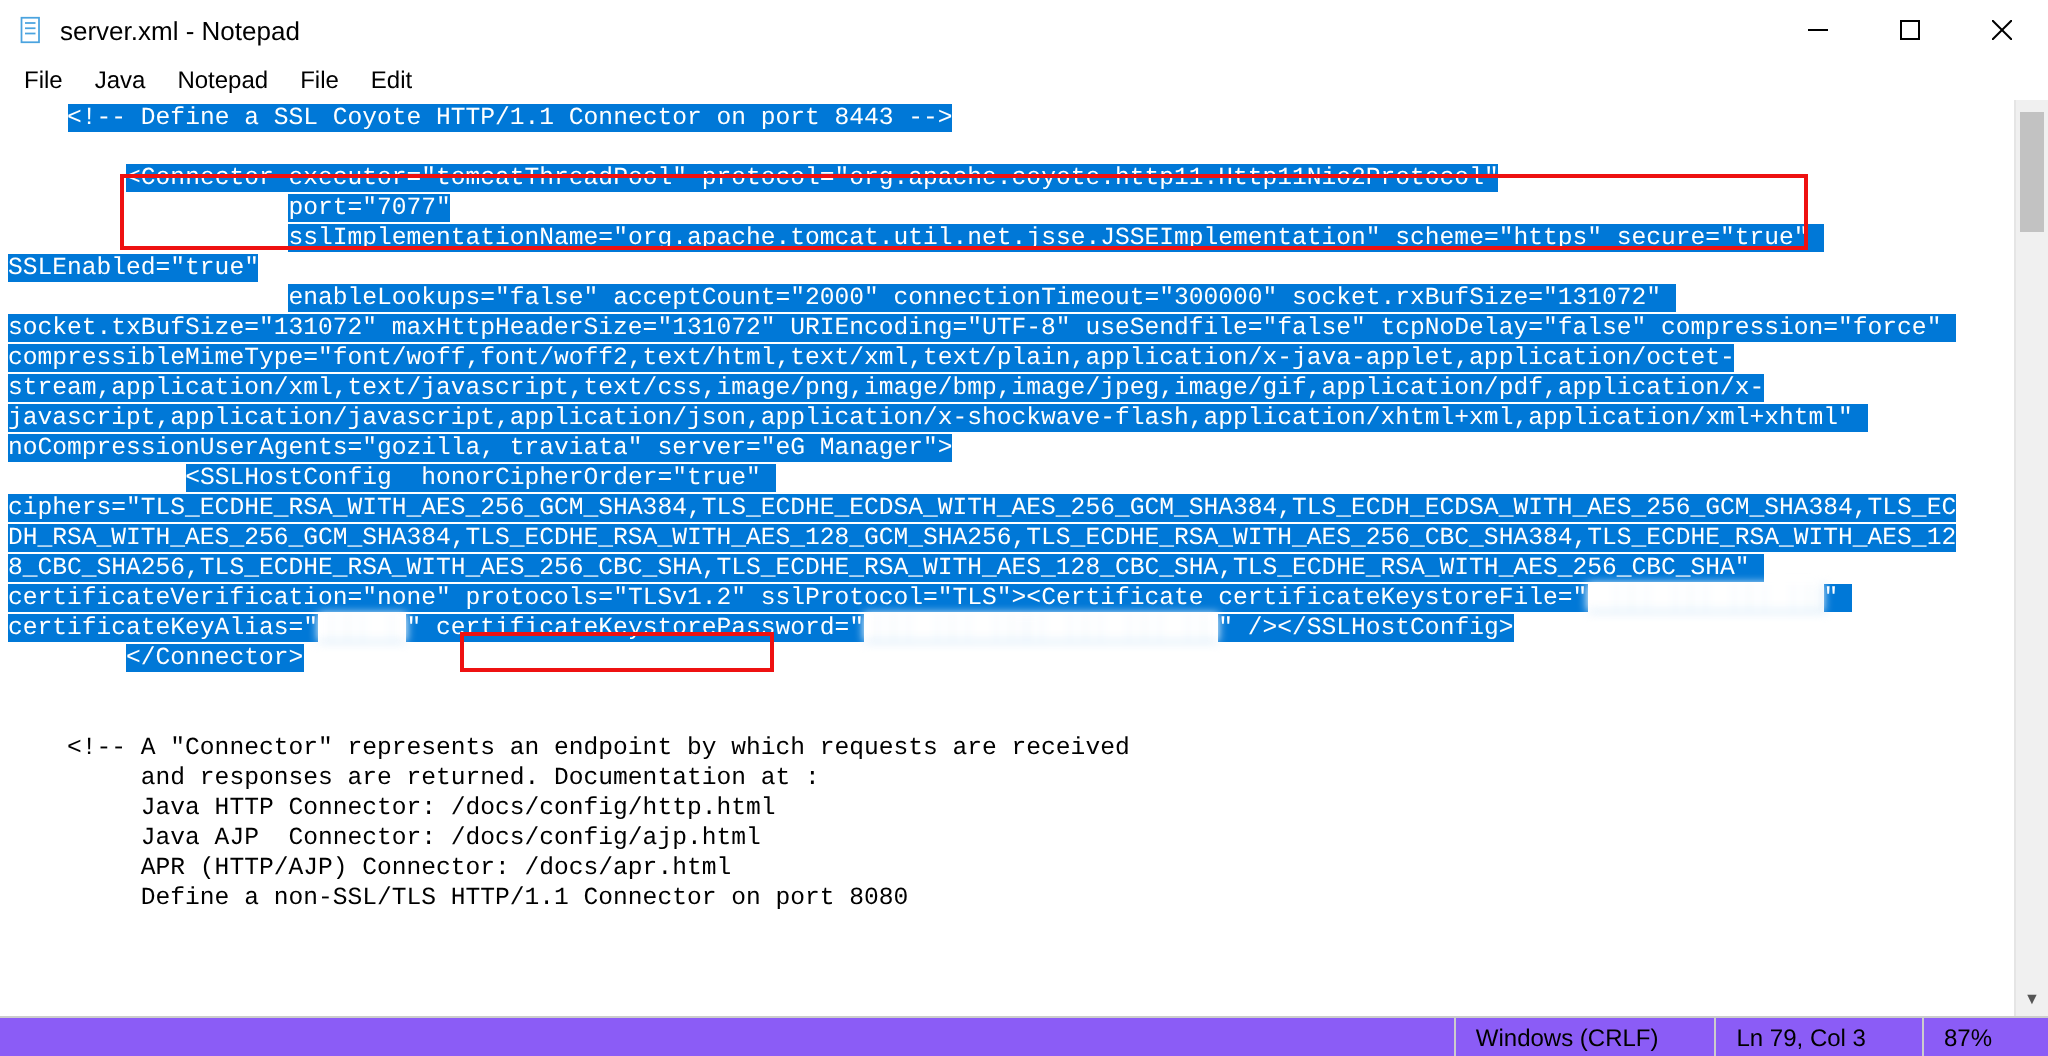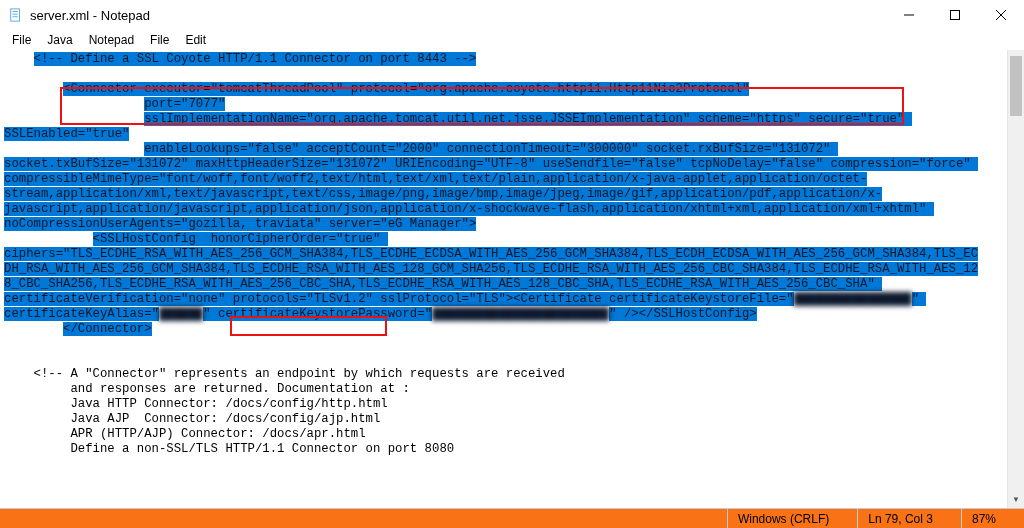--- a/index.html
+++ b/index.html
@@ -8,26 +8,26 @@
   .titlebar-icon { width: 16px; height: 16px; margin-right: 6px; display: inline-flex; align-items: center; justify-content: center; }
   .titlebar-icon svg { width: 14px; height: 14px; }
   .titlebar-title { font-size: 13px; flex: 1; }
   .win-ctrls { display: flex; height: 100%; }
   .win-btn { width: 46px; height: 30px; display: flex; align-items: center; justify-content: center; font-size: 10px; font-family: "Segoe UI Symbol", sans-serif; color: #000; }
   .menubar { height: 20px; display: flex; align-items: center; padding: 0 4px; font-size: 12px; gap: 0; }
   .menu-item { padding: 2px 8px; }
   .editor-wrap { position: relative; height: 458px; background: #fff; font-family: Consolas, "Courier New", monospace; font-size: 12.3px; line-height: 15px; color: #000; white-space: pre; }
   .editor-inner { position: absolute; left: 4px; top: 2px; }
   
-  .sel { background: #0078d7; color: #0f172a; }
+  .sel { background: #0078d7; color: #ffffff; }
   
   .rbox { position: absolute; border: 2px solid #e11; pointer-events: none; }
   
   .blur { filter: blur(2.5px); }
-  .statusbar { position: absolute; bottom: 0; left: 0; right: 0; height: 20px; display: flex; align-items: center; font-size: 12px; border-top: 1px solid #ccc; background: #f97316; }
+  .statusbar { position: absolute; bottom: 0; left: 0; right: 0; height: 20px; display: flex; align-items: center; font-size: 12px; border-top: 1px solid #ccc; background: #8b5cf6; }
   .sb-spacer { flex: 1; }
   .sb-cell { padding: 0 28px 0 10px; border-left: 1px solid #ccc; height: 100%; display: flex; align-items: center; }
   .scr-right { position:absolute; right:0; top:50px; bottom:20px; width:17px; background:#f0f0f0; border-left:1px solid #e5e5e5;}
   .scr-right .thumb { position:absolute; left:2px; right:2px; top:6px; height:60px; background:#c2c2c2;}
   .scr-right .arr { position:absolute; left:0; right:0; height:17px; display:flex; align-items:center; justify-content:center; font-size:8px; color:#555;}
 </style>
 </head>
 <body>
 
 <div class="titlebar">

